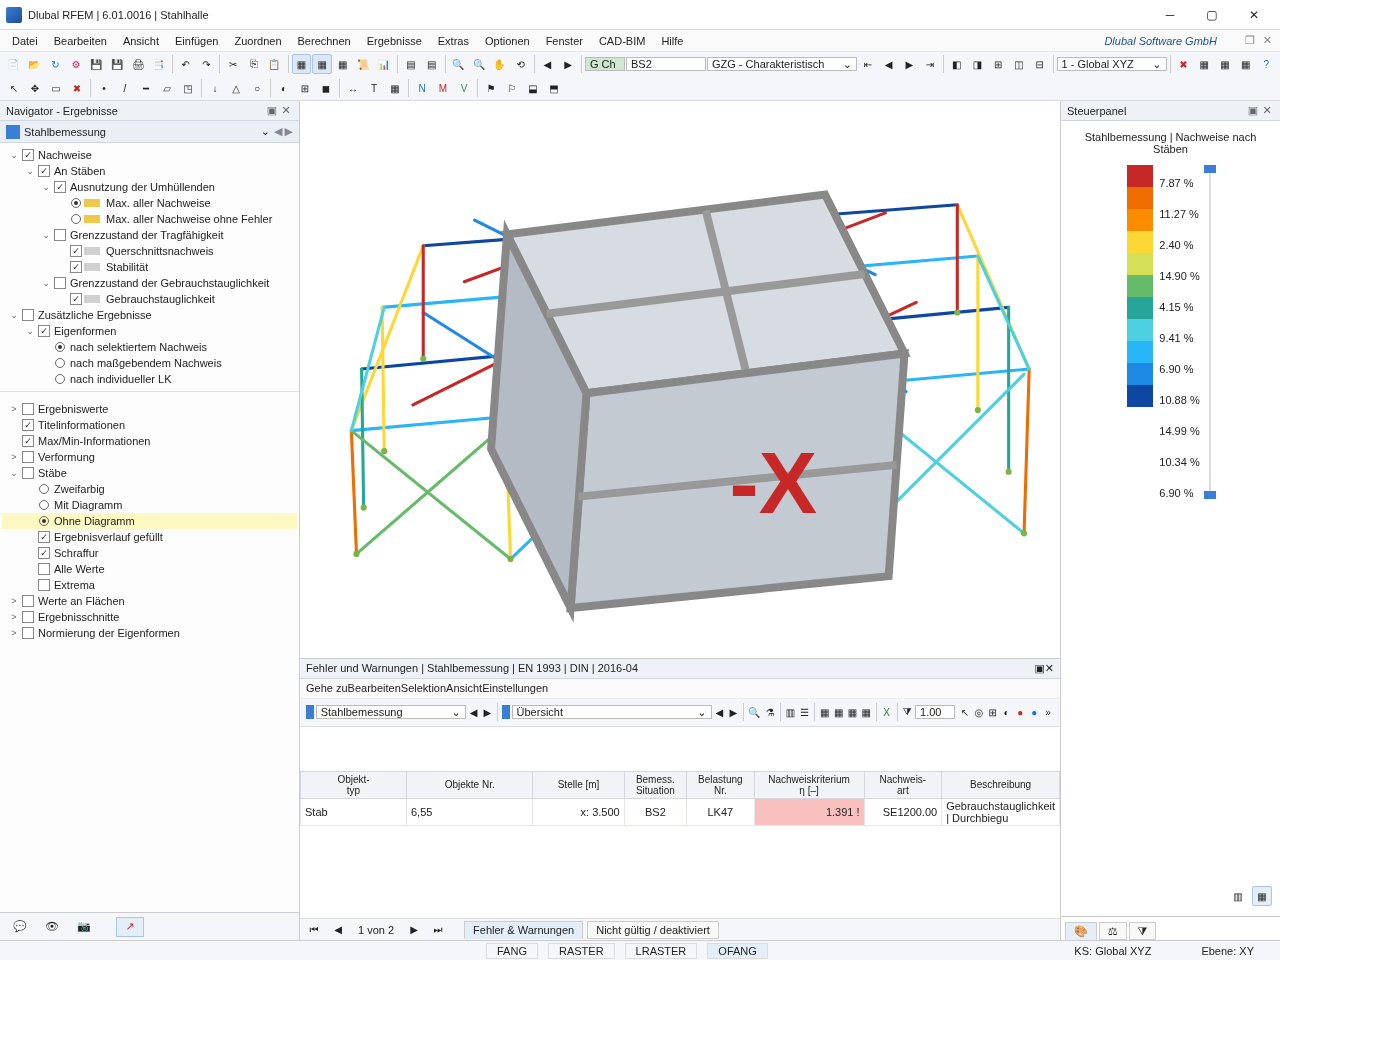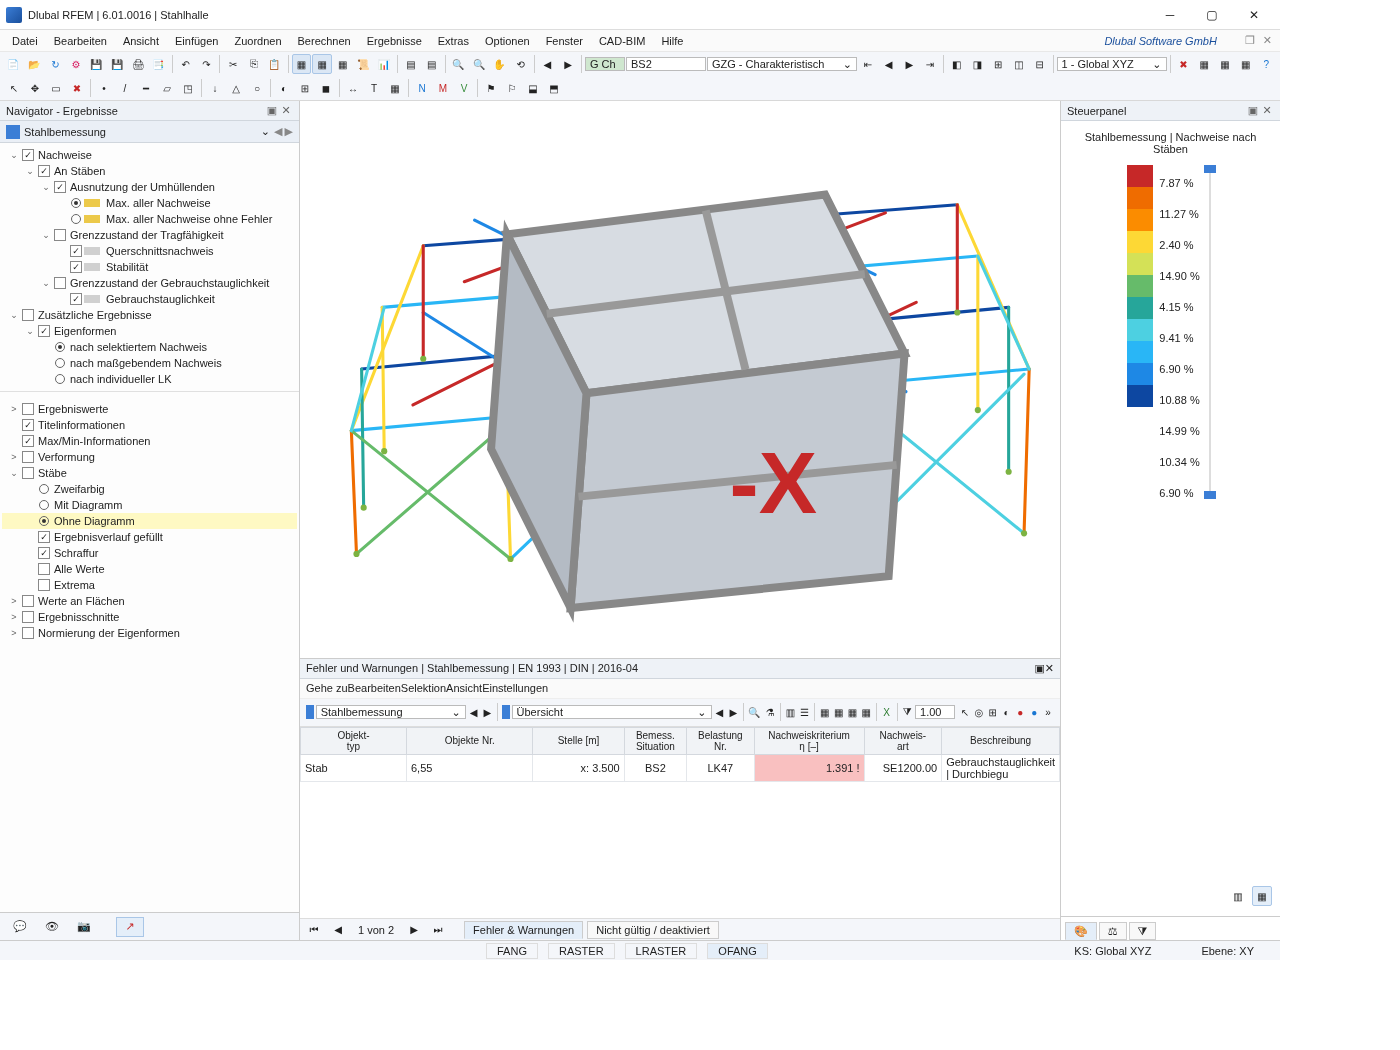--- a/index.html
+++ b/index.html
@@ -38,21 +38,21 @@
 .nbbtn{width:28px;height:20px;display:flex;align-items:center;justify-content:center;}
 .center { flex:1; display:flex; flex-direction:column; overflow:hidden;}
 .viewport { flex:1; background:#fff; position:relative;}
 .viewport svg { width:100%; height:100%;}
 .navcube{position:absolute;top:14px;right:14px;width:80px;height:70px;}
 .btmpane { height:300px; border-top:1px solid #ccc; display:flex; flex-direction:column; background:#000000;}
 .btm-title{background:#eef2f7;border-bottom:1px solid #d0d6dd;height:20px;display:flex;align-items:center;padding:0 6px;}
 .btm-menu{height:20px;display:flex;align-items:center;padding:0 6px;background:#fafafa;border-bottom:1px solid #eee;}
 .btm-tools{height:28px;display:flex;align-items:center;padding:2px 6px;gap:2px;background:#f4f6fa;border-bottom:1px solid #ddd;}
 .table-wrap{flex:1;overflow:auto;background:#fff;}
-table{border-collapse:collapse;width:100%;}
+table{border-collapse:collapse;width:100%;margin-top:44px;}
 th{background:#f1f3f6;border:1px solid #d4d8de;padding:2px 4px;font-weight:400;text-align:center;font-size:10px;line-height:1.1;}
 td{border:1px solid #e4e7eb;padding:1px 4px;height:16px;}
 td.num{text-align:right;}
 td.ctr{text-align:center;}
 .warn{background:#f9c0c0;}
 .btm-pager{height:22px;border-top:1px solid #ddd;display:flex;align-items:center;padding:0 4px;gap:4px;background:#f4f6fa;}
 .tab{border:1px solid #ccc;background:#f8f8f8;padding:2px 8px;height:18px;display:flex;align-items:center;}
 .tab.active{background:#e4eef9;border-bottom-color:#e4eef9;}
 .rightpanel{width:220px;border-left:1px solid #ccc;display:flex;flex-direction:column;}
 .legend{flex:1;padding:10px 8px;display:flex;flex-direction:column;}

